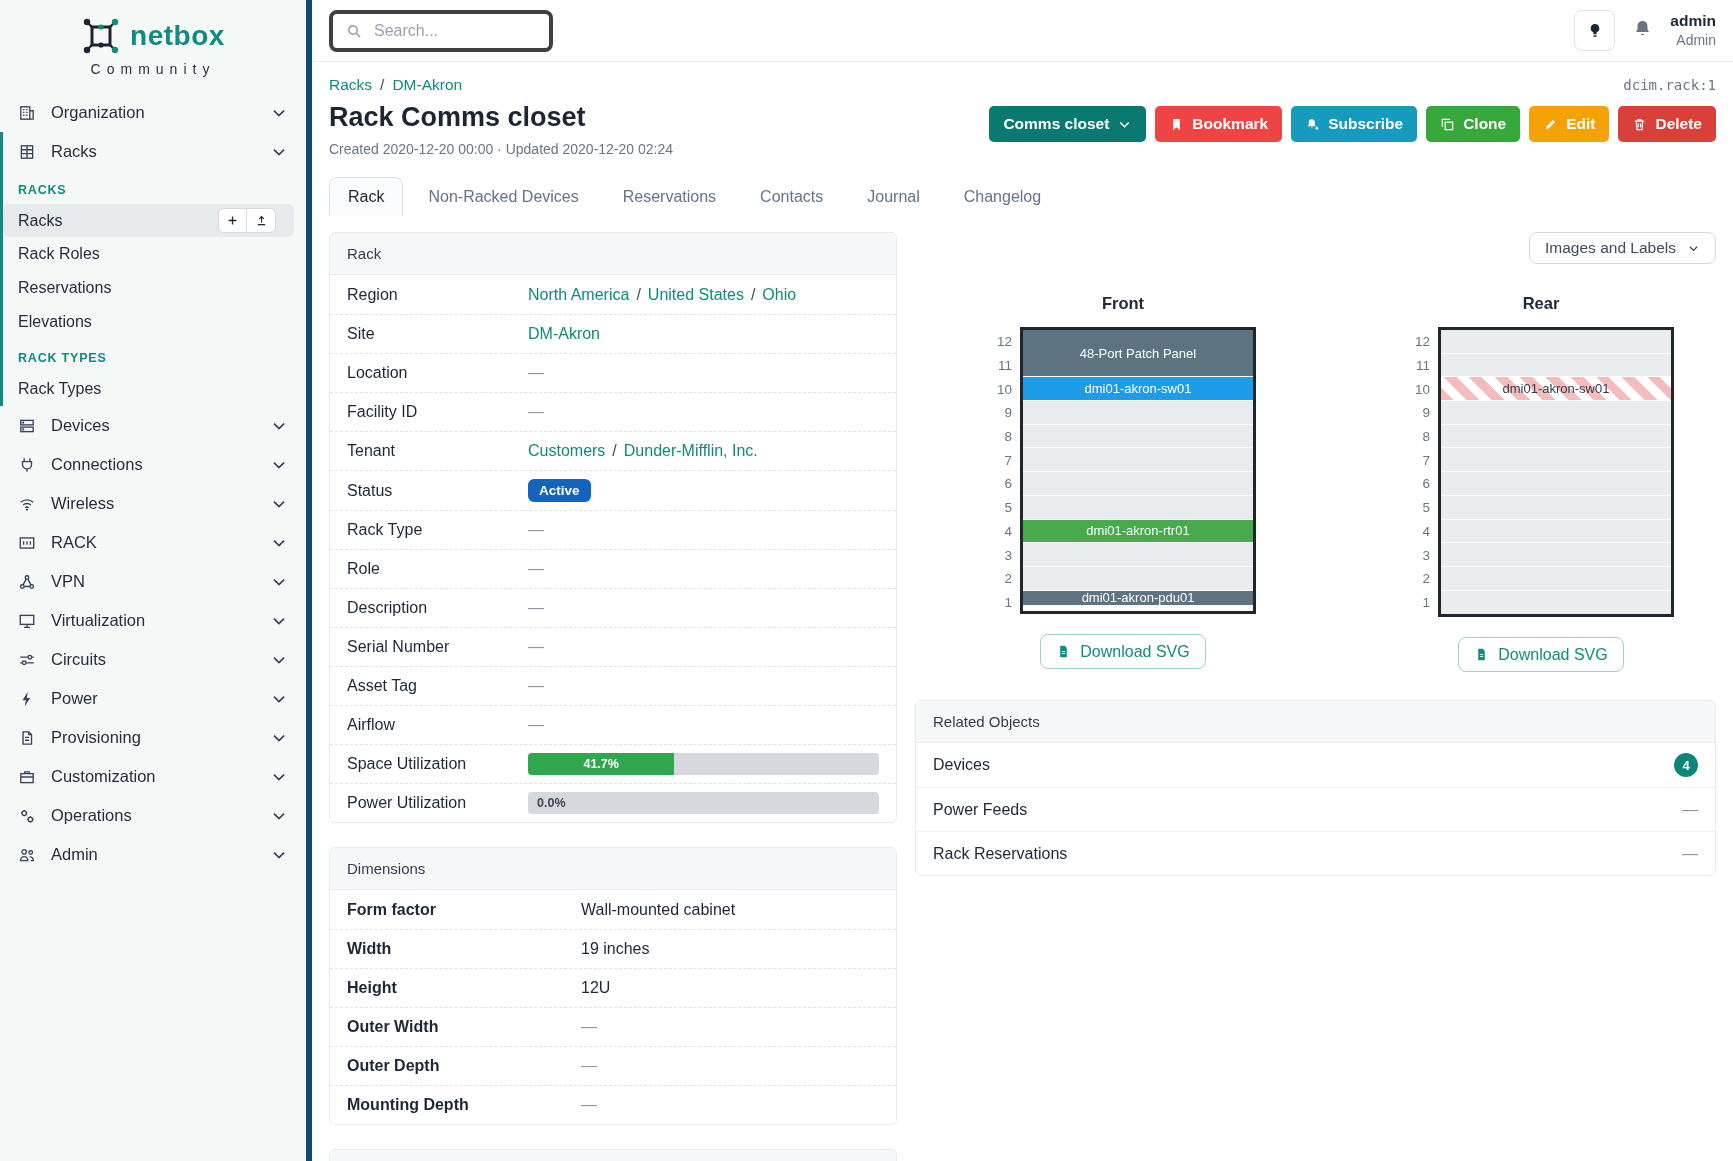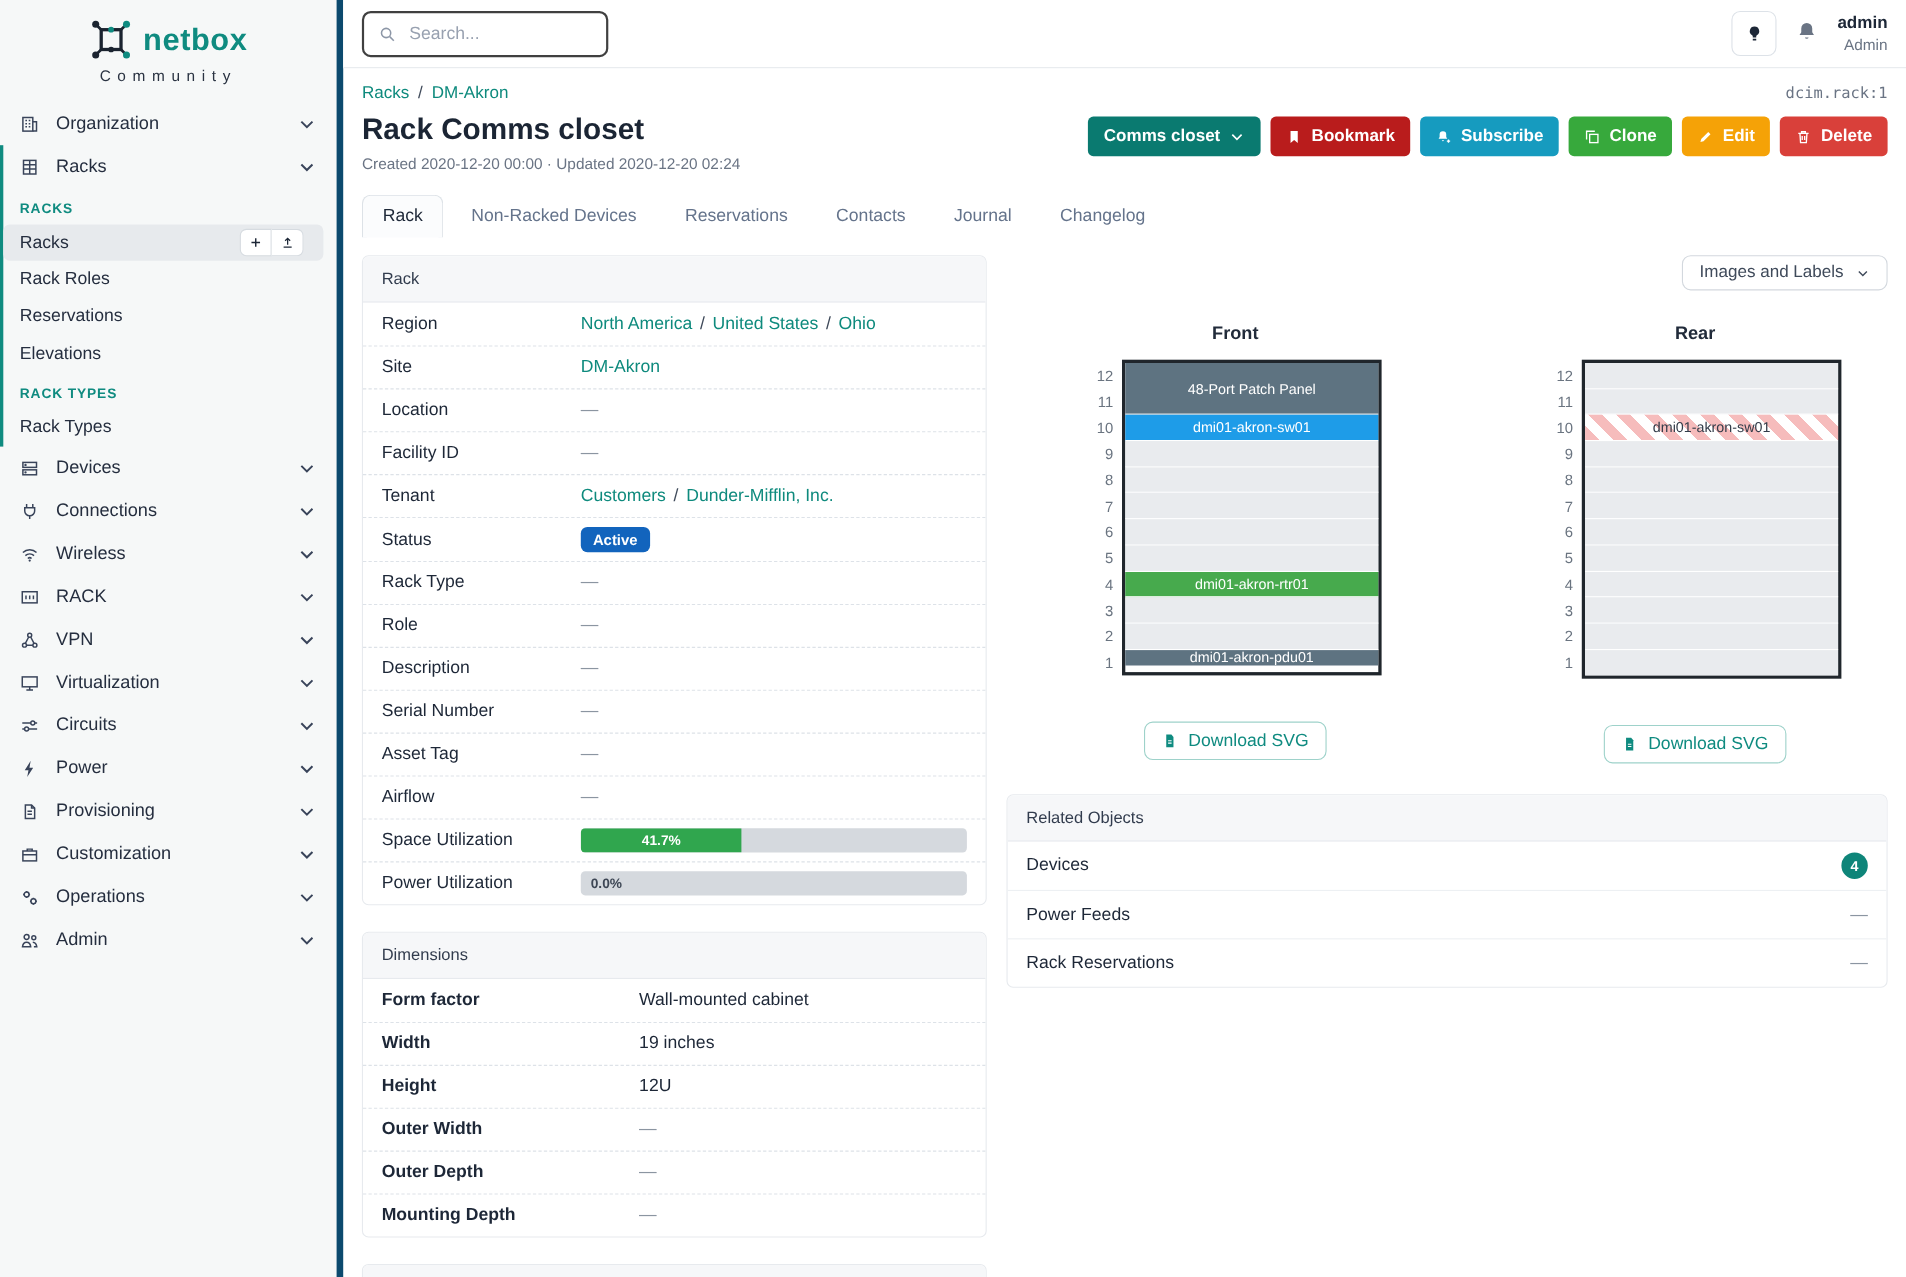--- a/index.html
+++ b/index.html
@@ -41,21 +41,21 @@
               display:flex; align-items:center; justify-content:center; color:#1d2737; cursor:pointer; }
   .mini-btn:first-child { border-radius:6px 0 0 6px; }
   .mini-btn:last-child { border-radius:0 6px 6px 0; border-left:0; }
   .mini-btn svg { width:13px; height:13px; }
 
   
   .main { flex:1; display:flex; flex-direction:column; min-width:0; }
   .topbar { height:62px; min-height:62px; display:flex; align-items:center; padding:0 17px;
             border-bottom:1px solid #e7eaee; background:#fff; }
   .search-box { display:flex; align-items:center; gap:10px; width:224px; height:42px;
-                border:2px solid #404040; border-radius:8px; padding:0 13px; color:#8d97a7;justify-content:flex-end; }
+                border:4px solid #404040; border-radius:8px; padding:0 13px; color:#8d97a7;justify-content:flex-end; }
   .search-box input { border:0; outline:0; font-size:16px; color:#394457; width:100%;
                       background:transparent; font-family:inherit; }
   .search-box input::placeholder { color:#98a1b0; }
   .topbar-right { margin-left:auto; display:flex; align-items:center; gap:17px; }
   .icon-btn { width:41px; height:41px; border:1px solid #dde2e8; border-radius:8px; background:#fff;
               display:flex; align-items:center; justify-content:center; color:#1d2737; cursor:pointer; }
   .icon-btn svg { width:18px; height:18px; }
   .bell { color:#6a7484; cursor:pointer; }
   .bell svg { width:21px; height:21px; }
   .user-block { text-align:right; line-height:1.3; cursor:pointer; }
@@ -118,21 +118,21 @@
   .unit-num { height:23.7px; width:22px; font-size:13.5px; color:#6a7480; display:flex;
               align-items:center; justify-content:flex-end; }
   .rack-frame { width:236px; border:3px solid #20262c; display:flex; flex-direction:column;
                 background:#fff; }
   .rack-seg { border-bottom:1.5px solid #fff; display:flex; align-items:center;
               justify-content:center; font-size:13px; font-weight:400; }
   .rack-frame .rack-seg:last-child { border-bottom:0; }
   .seg-empty { background:#e9ebee; }
   .seg-hatched { background:repeating-linear-gradient(45deg,#f6bcbc 0 9px,#ffffff 9px 18px);
                  color:#333c49; }
-  .download-btn { margin-top:42px; display:flex; align-items:center; gap:9px; height:35px;
+  .download-btn { margin-top:20px; display:flex; align-items:center; gap:9px; height:35px;
                   padding:0 15px; background:#fff; border:1px solid #9ed2ca; border-radius:8px;
                   color:#0f8b80; font-size:16px; font-family:inherit; cursor:pointer; }
   .download-btn .icon svg { width:15px; height:15px; }
 
   .related { margin-top:28px; }
   .rel-row { display:flex; align-items:center; justify-content:space-between; padding:10px 17px;
              min-height:44px; font-size:16px; cursor:pointer; }
   .related .rel-row + .rel-row { border-top:1px solid #edf0f3; }
   .count-badge { width:24px; height:24px; border-radius:50%; background:#0e8579; color:#fff;
                  font-size:13px; font-weight:700; display:flex; align-items:center;
@@ -455,21 +455,21 @@
       </div>
       <div class="actions" id="actions">
           <button class="action-btn" style="background: rgb(10, 122, 112);">
             <span>Comms closet</span>
             <span class="icon chevron" style="color: rgb(255, 255, 255);">
               <svg viewBox="0 0 16 16" fill="none" stroke="currentColor" stroke-width="1.6">
                 <path d="M3.5 5.8L8 10.3l4.5-4.5"></path>
               </svg>
             </span>
           </button>
-          <button class="action-btn" style="background: #b91c1c; text-align: center;">
+          <button class="action-btn" style="background: #ef4444; text-align: center;">
             <span class="icon">
               <svg viewBox="0 0 16 16" fill="none" stroke="currentColor" stroke-width="1.2">
                 <path d="M4.5 2.2h7v11.6L8 10.9l-3.5 2.9z" fill="currentColor" stroke="none"></path>
               </svg>
             </span>
             <span>Bookmark</span>
           </button>
           <button class="action-btn" style="background: rgb(22, 155, 191);">
             <span class="icon">
               <svg viewBox="0 0 16 16" fill="none" stroke="currentColor" stroke-width="1.2">

